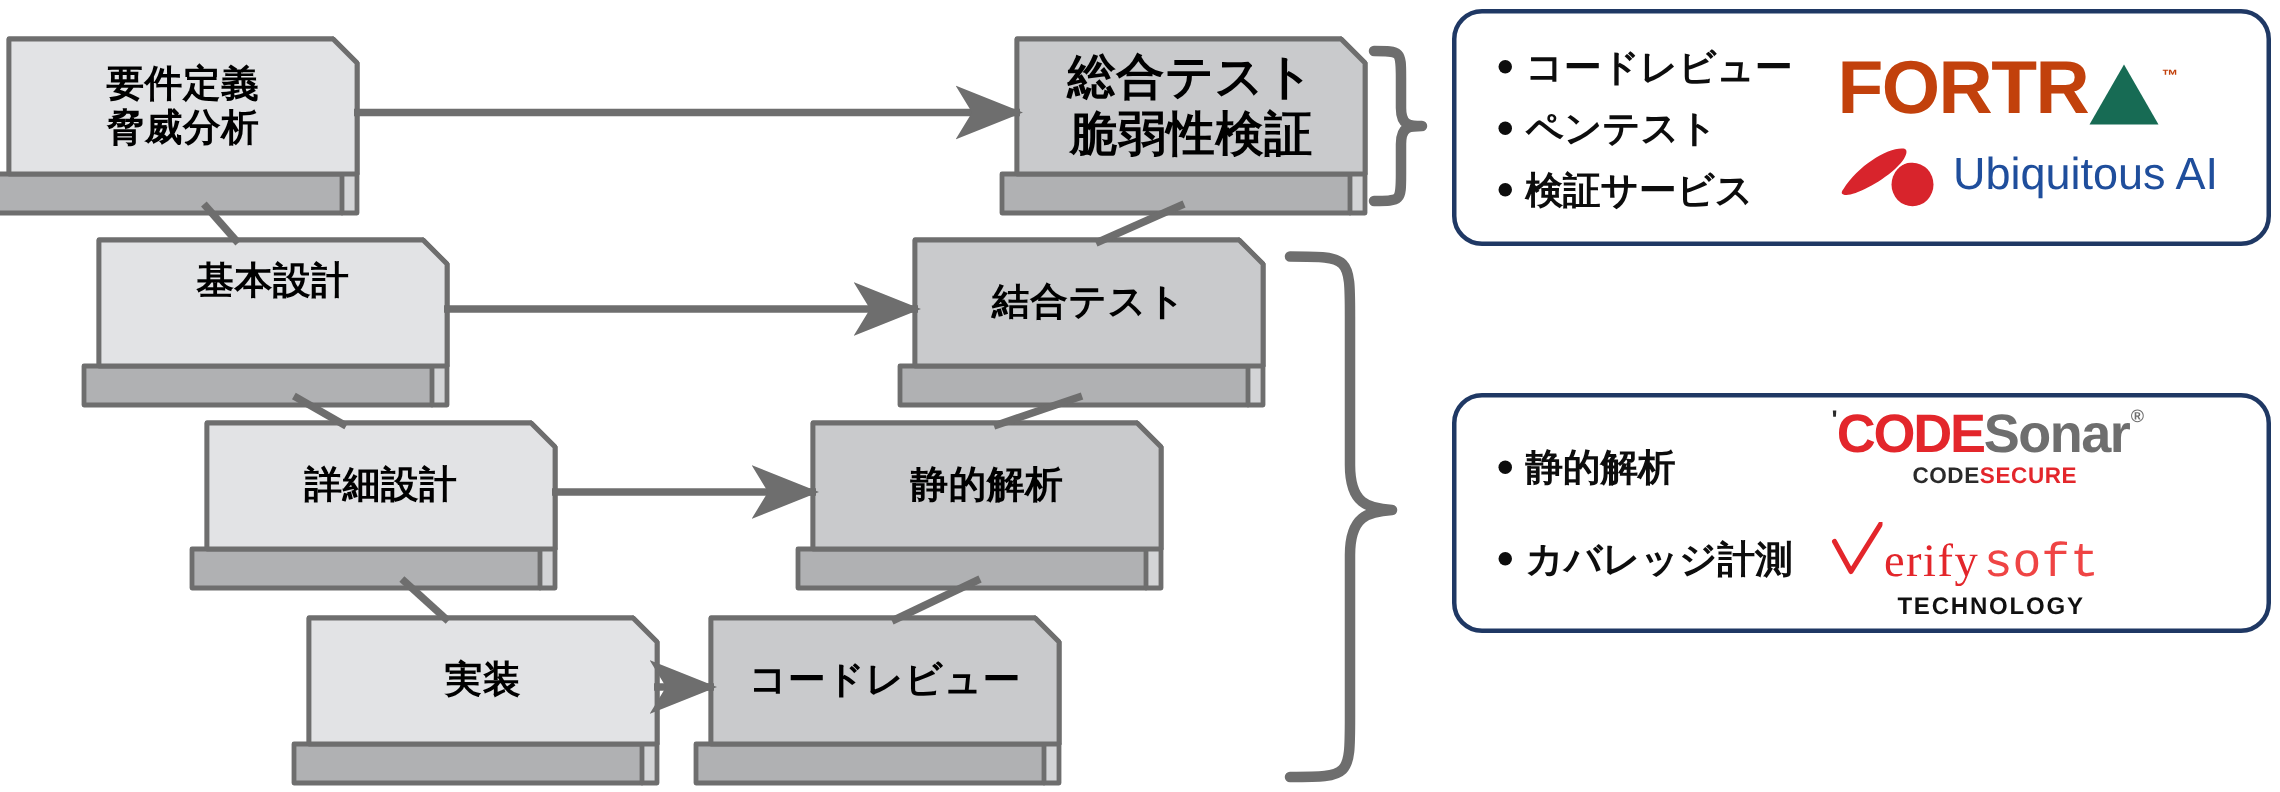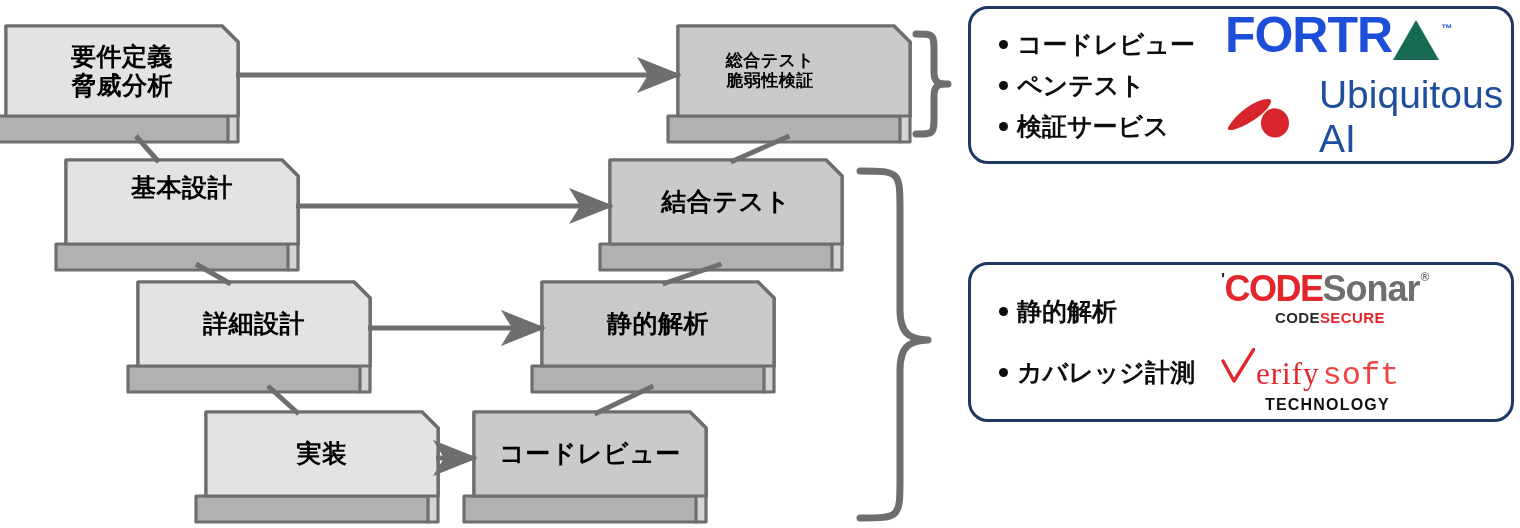--- a/index.html
+++ b/index.html
@@ -73,21 +73,21 @@
     display: flex;
     flex-direction: column;
     justify-content: center;
     align-items: flex-start;
   }
 
   
   .fortra {
     display: flex;
     align-items: flex-end;
-    color: #1d4ed8;
+    color: #c2410c;
     font-weight: bold;
     letter-spacing: -1px;
   }
   .fortra-word {
     font-size: 50px;
     line-height: 1;
     font-family: "Liberation Sans", sans-serif;
   }
   .fortra-tri {
     width: 0;
@@ -112,25 +112,25 @@
     align-items: center;
     margin-top: 13px;
   }
   .uai-drop {
     position: relative;
     width: 76px;
     height: 42px;
     flex: 0 0 auto;
   }
   .uai-text {
-    font-size: 39px;
+    font-size: 30px;
     color: #1F4E9C;
     font-weight: normal;
     letter-spacing: 0px;
-    margin-left: 18px;
+    margin-left: 1px;
     font-family: "Liberation Sans", sans-serif;
   }
 
   
   .codesonar-wrap { display: flex; flex-direction: column; }
   .codesonar {
     display: flex;
     align-items: baseline;
     font-weight: bold;
     font-size: 36px;
@@ -298,21 +298,21 @@
       </div>
       <div class="box-label" style="left: 66px; top: 146px; width: 232px; height: 84px; font-size: 25px;">
         <span>基本設計</span>
       </div>
       <div class="box-label" style="left: 138px; top: 282px; width: 232px; height: 84px; font-size: 25px;">
         <span>詳細設計</span>
       </div>
       <div class="box-label" style="left: 206px; top: 412px; width: 232px; height: 84px; font-size: 25px;">
         <span>実装</span>
       </div>
-      <div class="box-label" style="left: 654px; top: 26px; width: 232px; height: 90px; font-size: 17px;">
+      <div class="box-label" style="left: 678px; top: 26px; width: 232px; height: 90px; font-size: 32px;">
         <span>総合テスト</span>
         <span>脆弱性検証</span>
       </div>
       <div class="box-label" style="left: 610px; top: 160px; width: 232px; height: 84px; font-size: 25px; text-align: right;">
         <span>結合テスト</span>
       </div>
       <div class="box-label" style="left: 542px; top: 282px; width: 232px; height: 84px; font-size: 25px;">
         <span>静的解析</span>
       </div>
       <div class="box-label" style="left: 474px; top: 412px; width: 232px; height: 84px; font-size: 25px;">

